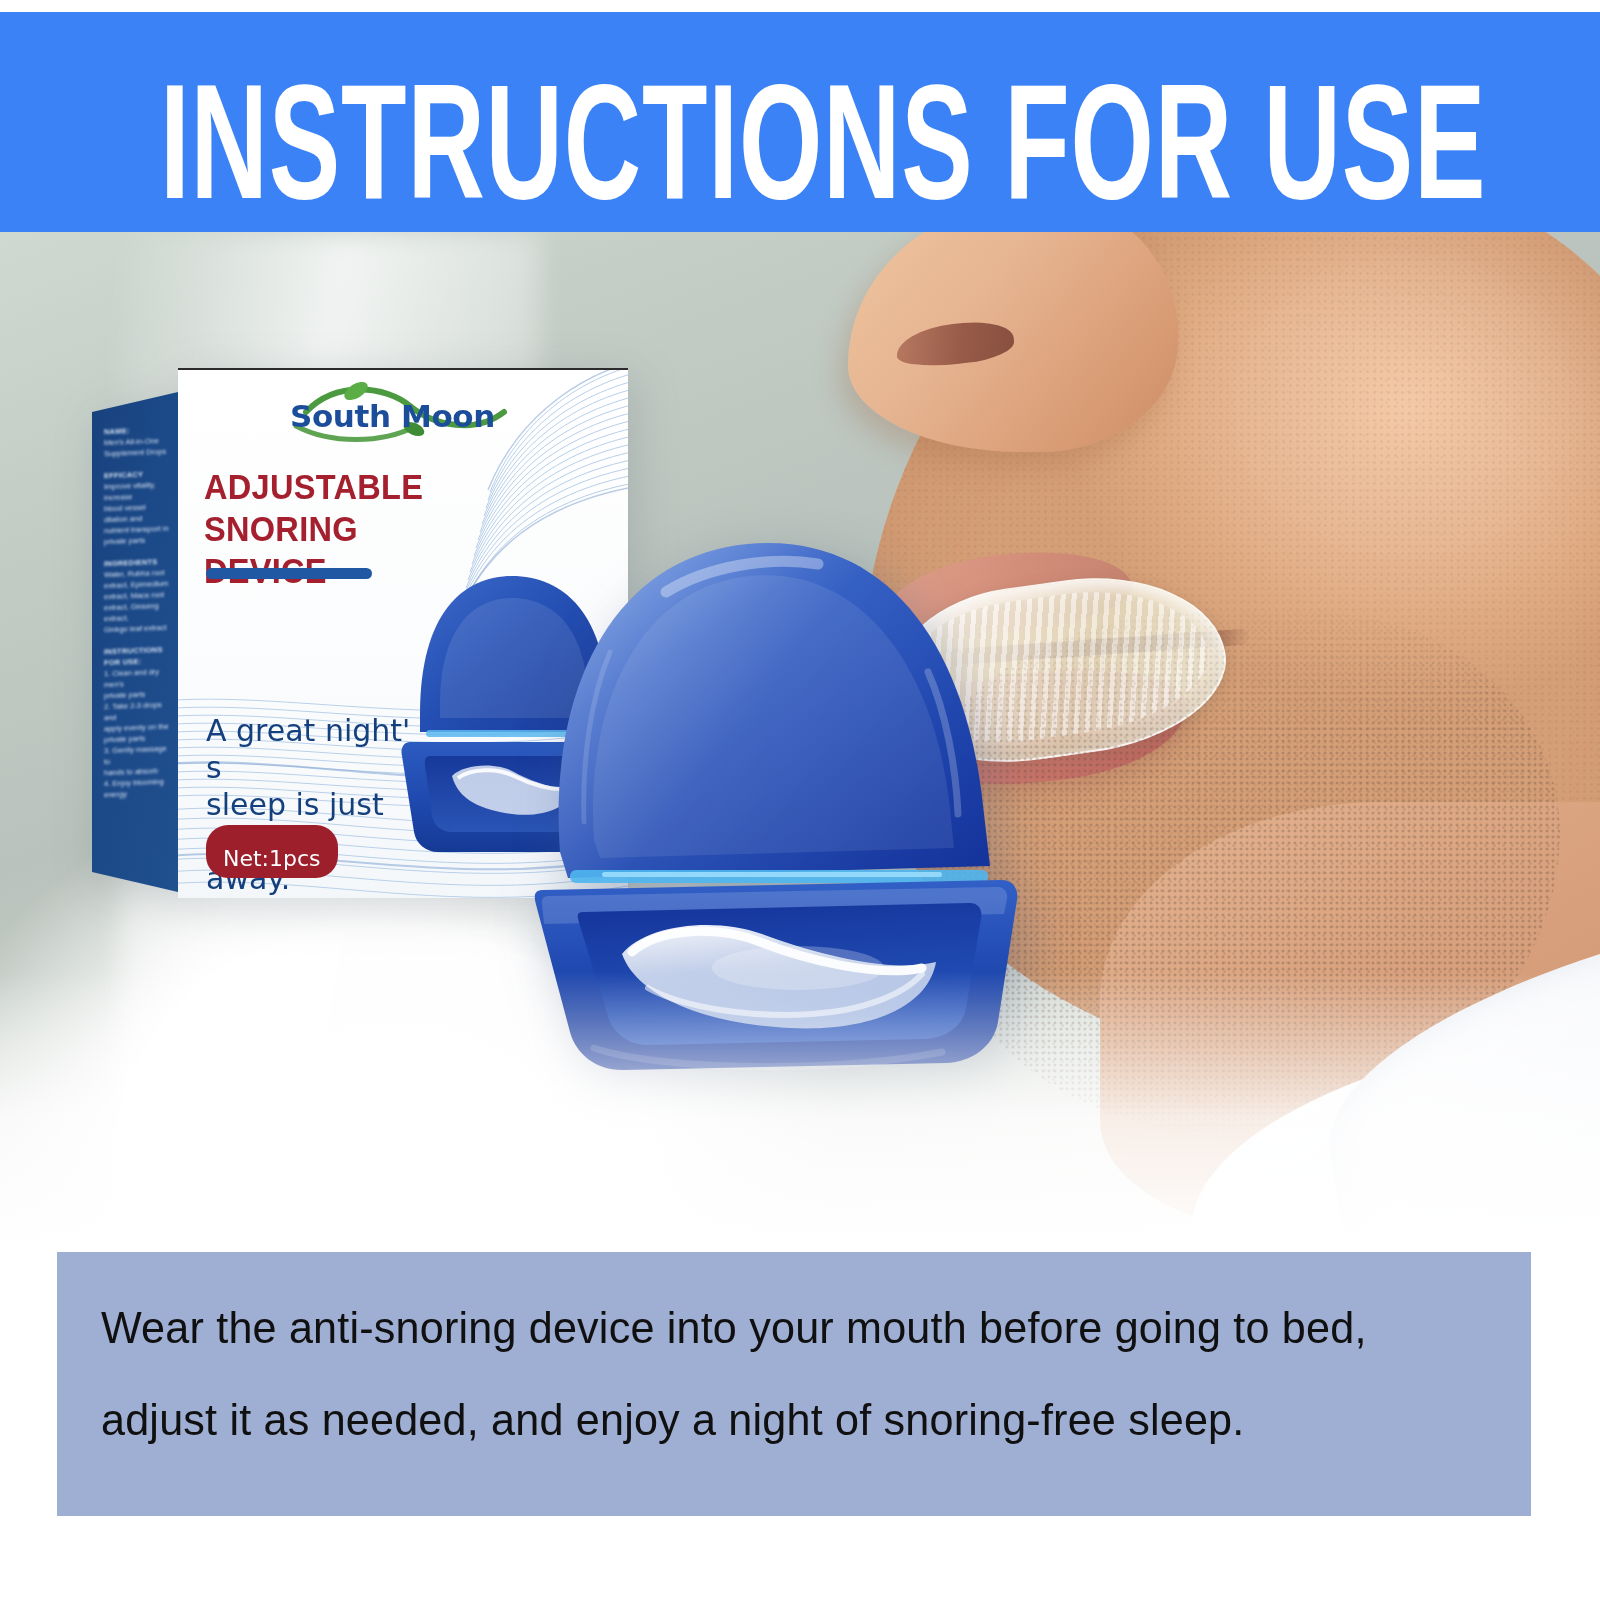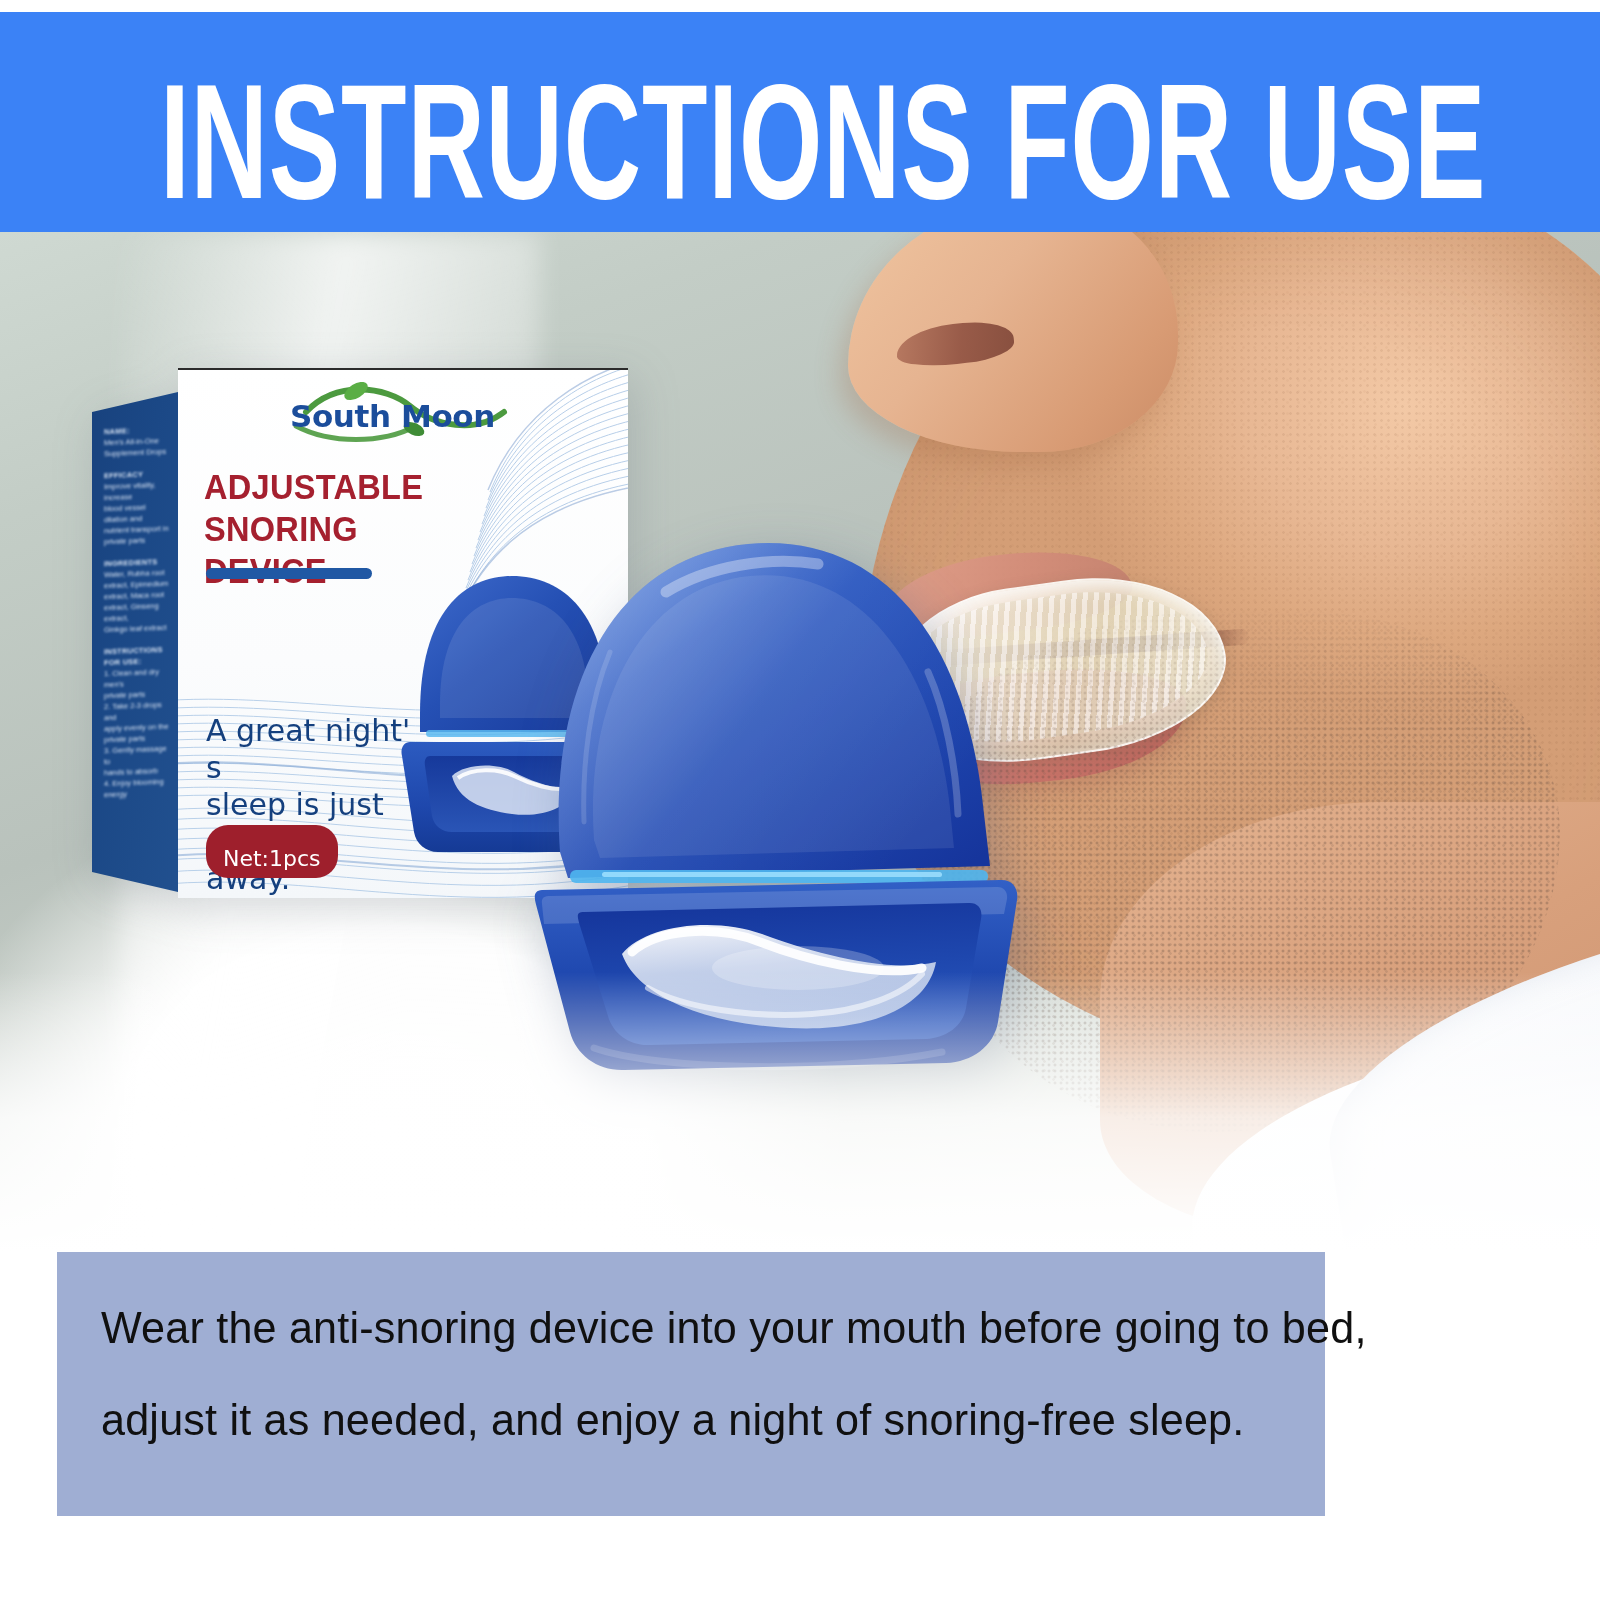--- a/index.html
+++ b/index.html
@@ -346,21 +346,21 @@
     width: 600px;
     height: 560px;
     filter: drop-shadow(10px 16px 26px rgba(60,80,120,0.30));
   }
 
   
   .caption-panel {
     position: absolute;
     left: 57px;
     top: 1252px;
-    width: 1268px;
+    width: 1474px;
     height: 264px;
     background: #9FAED3;
   }
   .caption-text {
     position: absolute;
     left: 44px;
     top: 30px;
     width: 1400px;
     color: #101010;
     font-family: "Liberation Sans Narrow", "Liberation Sans", sans-serif;

